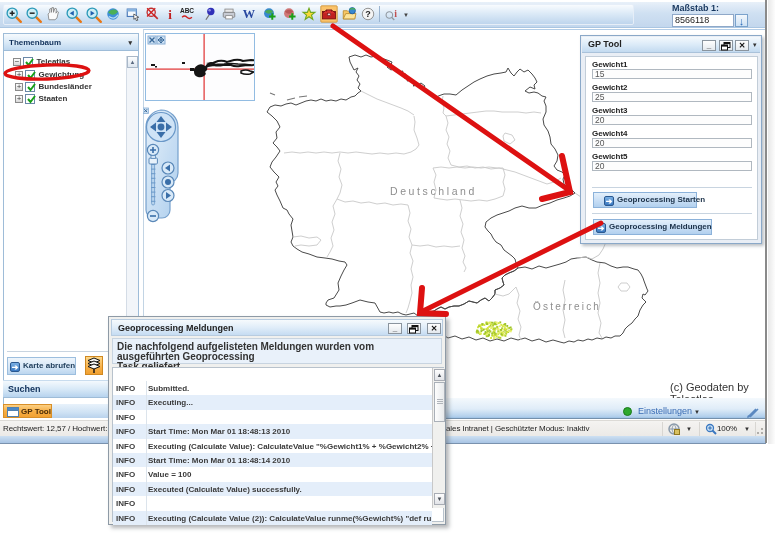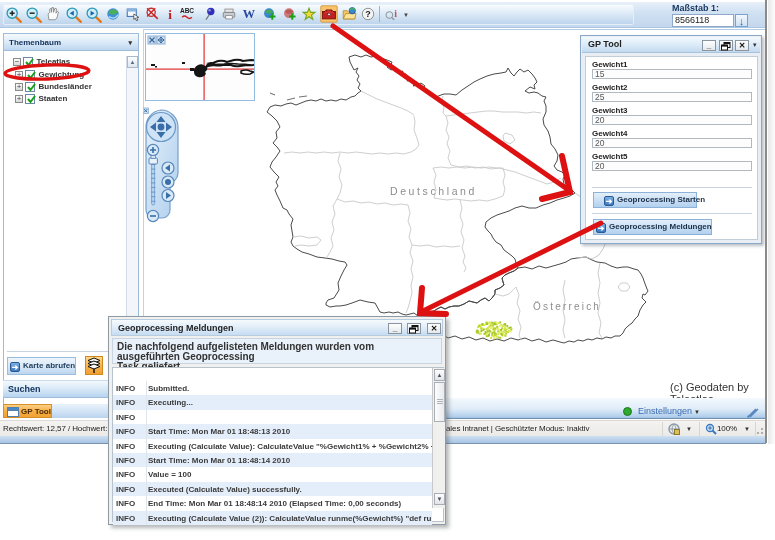--- a/index.html
+++ b/index.html
@@ -557,21 +557,20 @@
             <span class="c2">Value = 100</span>
             <span style="position:absolute;left:33px;top:0;width:1px;height:15px;background:#dce4ec;"></span>
           </div>
           <div class="drow dalt" style="top:113.8px;">
             <span class="c1">INFO</span>
             <span class="c2">Executed (Calculate Value) successfully.</span>
             <span style="position:absolute;left:33px;top:0;width:1px;height:15px;background:#dce4ec;"></span>
           </div>
           <div class="drow" style="top:128.2px;">
             <span class="c1">INFO</span>
-            <span class="c2">End Time: Mon Mar 01 18:48:14 2010 (Elapsed Time: 0,00 seconds)</span>
             <span style="position:absolute;left:33px;top:0;width:1px;height:15px;background:#dce4ec;"></span>
           </div>
           <div class="drow dalt" style="top:142.6px;">
             <span class="c1">INFO</span>
             <span class="c2">Executing (Calculate Value (2)): CalculateValue runme(%Gewicht%) "def ru</span>
             <span style="position:absolute;left:33px;top:0;width:1px;height:15px;background:#dce4ec;"></span>
           </div>
         </div>
       <div id="dlgscroll">
           <div class="sbtn" style="top:1px;">▲</div>

